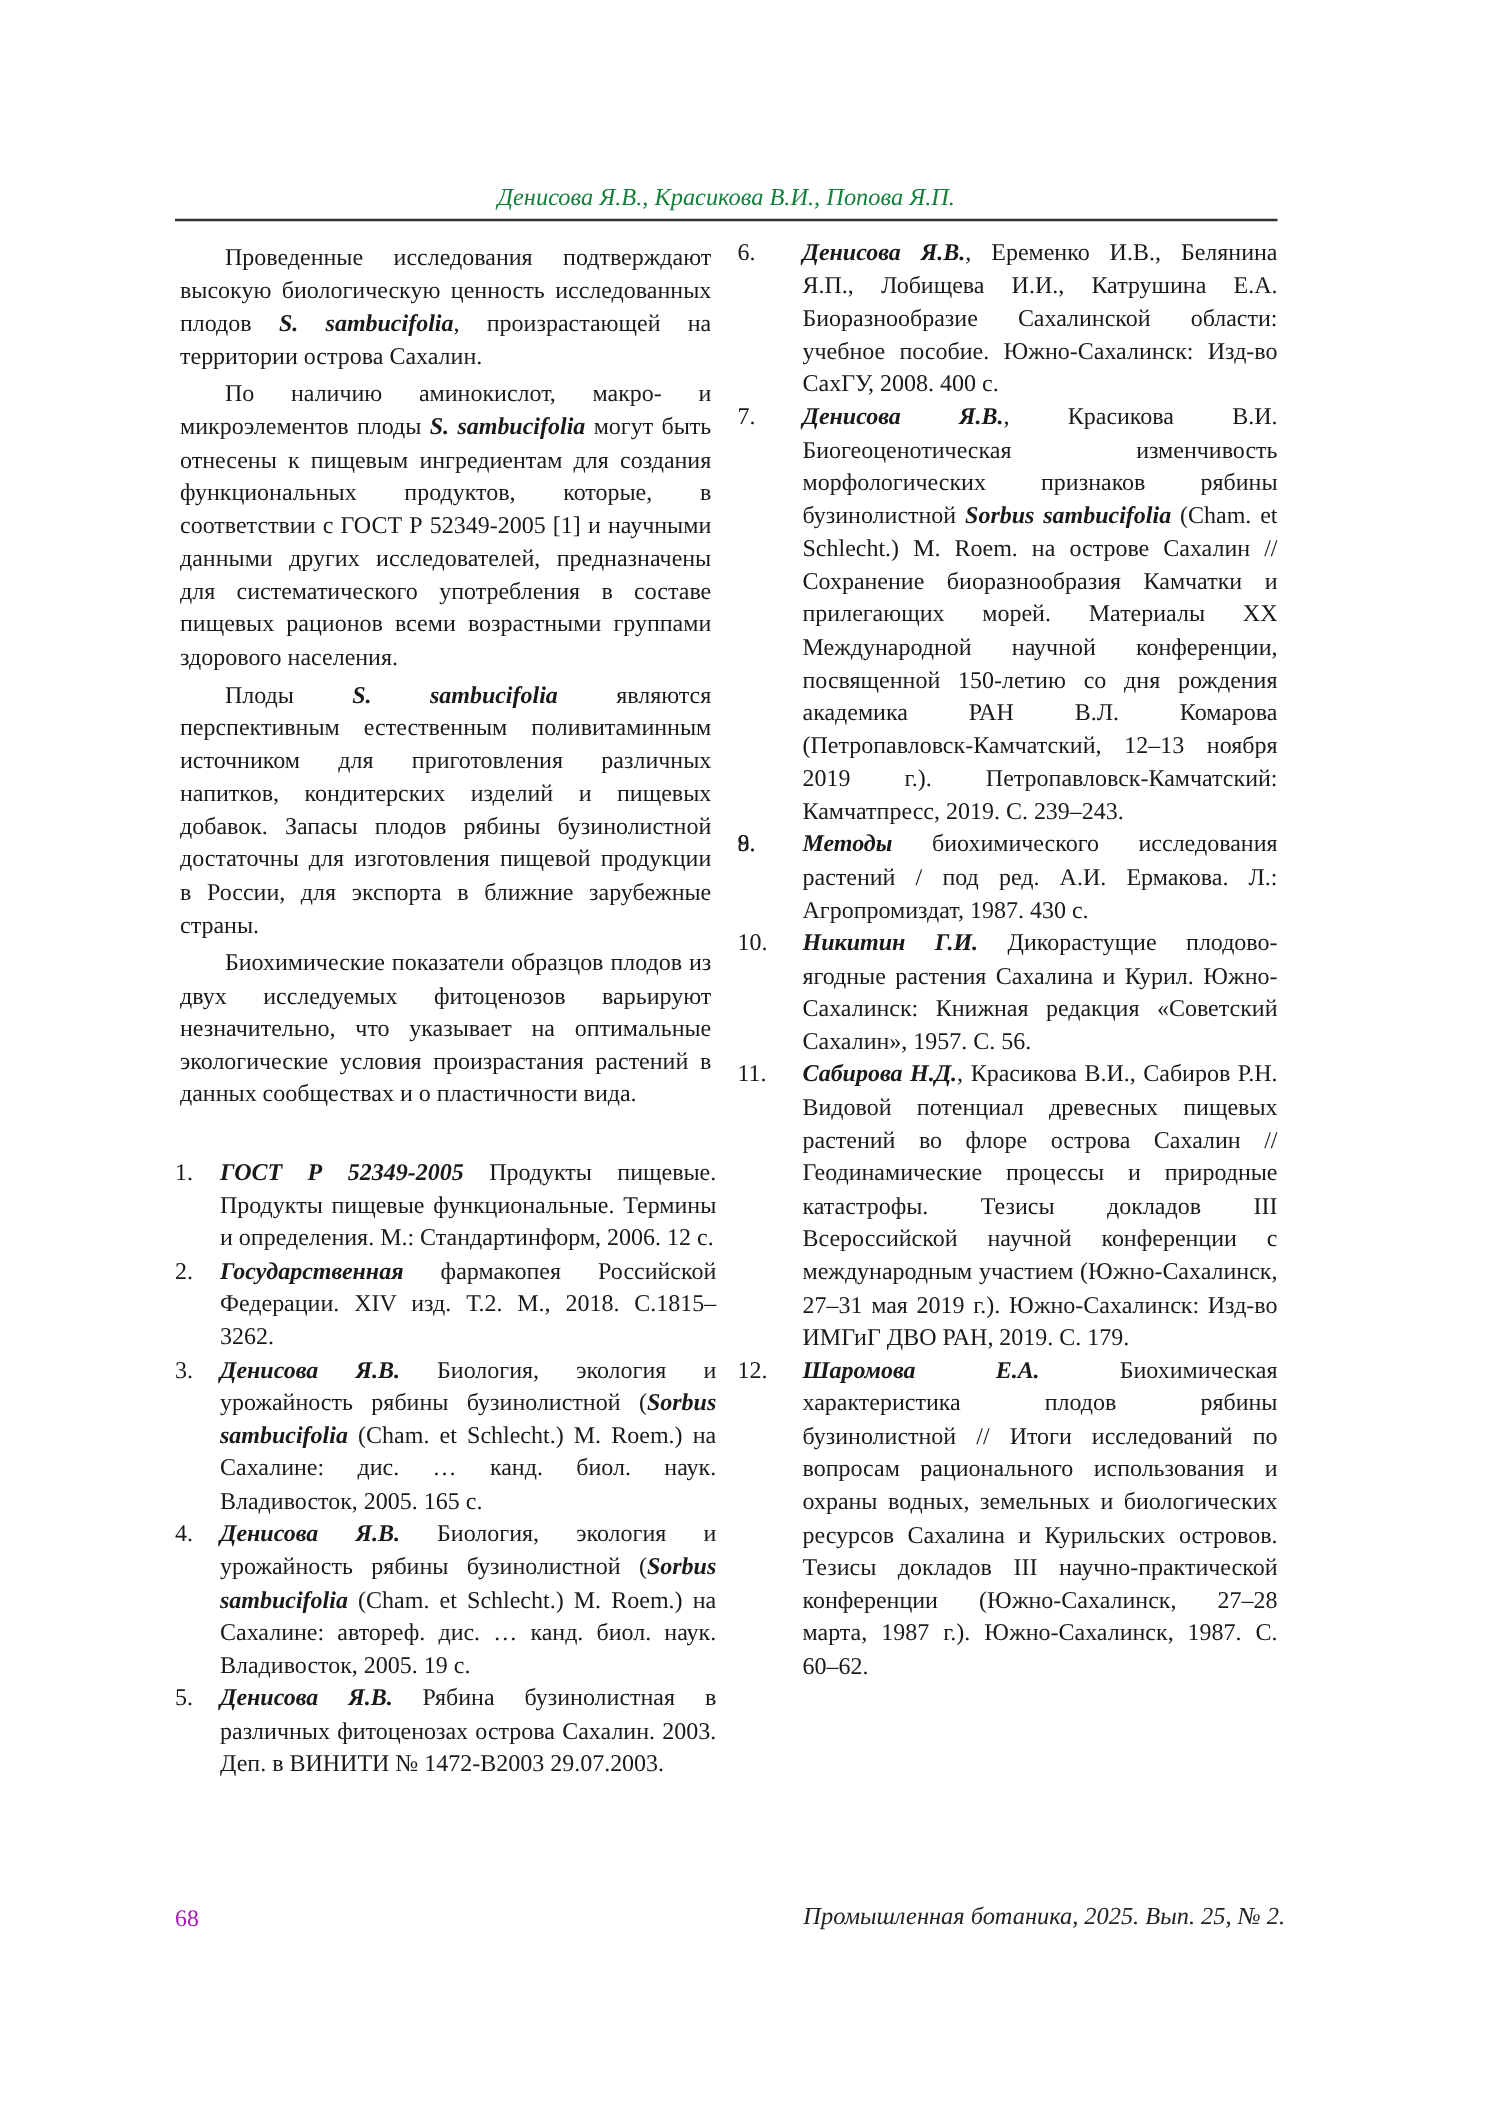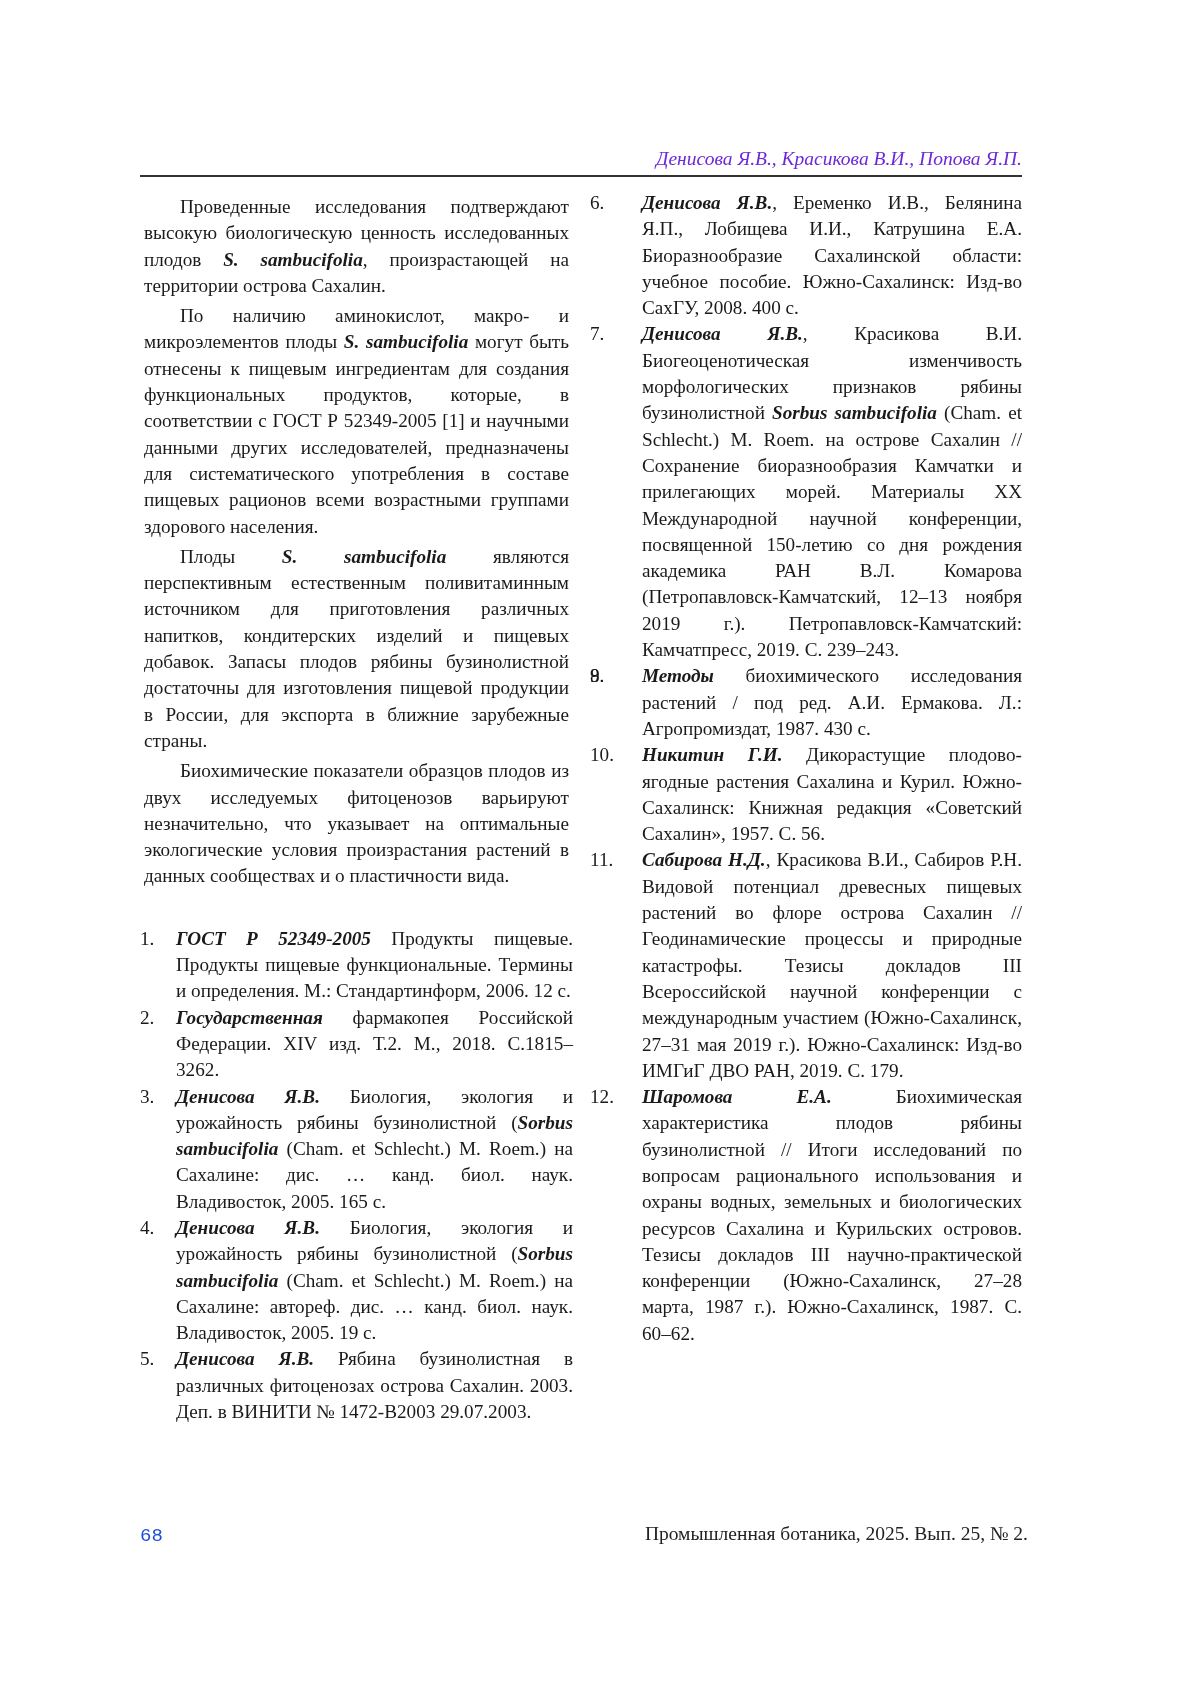--- a/index.html
+++ b/index.html
@@ -1,36 +1,36 @@
 <!DOCTYPE html>
 <html><head>
   <meta charset="utf-8">
   <style>
     html, body { margin: 0; padding: 0; background: #ffffff; }
     body { width: 1200px; height: 1697px; position: relative; overflow: hidden;
            font-family: "Liberation Serif", "DejaVu Serif", serif; color: #1a1a1a; }
-    .running-head { position: absolute; left: 140px; top: 147px; width: 882px; text-align: right;
-           font-style: italic; font-size: 19.5px; line-height: 24px; color: #6d28d9; }
+    .running-head { position: absolute; left: 140px; top: 147px; width: 882px; text-align: center;
+           font-style: italic; font-size: 19.5px; line-height: 24px; color: #15803d; }
     .head-rule { position: absolute; left: 140px; top: 175px; width: 882px; height: 0;
            border-top: 2px solid #333; }
     .col { position: absolute; top: 190px; font-size: 19.2px; line-height: 26.3px; }
     .col-left { left: 140px; width: 433px; }
     .col-right { left: 606px; width: 416px; }
     .heading { font-weight: bold; margin: 0 0 0 0; padding-left: 36px; line-height: 26.3px; }
     .para { margin: 4px; text-indent: 36px; text-align: justify; hyphens: manual; }
     .refs { list-style: none; margin: 0; padding: 0; }
     .ref { position: relative; padding-left: 36px; text-align: justify; margin: 0; }
     .ref .num { position: absolute; left: 0; top: 0; width: 32px; }
     .refs-left { margin-top: 36px; padding-left: 0; }
     .refs-right .ref { padding-left: 36px; }
     .refs-right .ref .num { left: -16px; width: 50px; }
     i, em { font-style: italic; font-weight: bold; }
-    .footer-page { position: absolute; left: 140px; top: 1525px; font-family: Liberation Mono, monospace;
-           font-size: 19px; color: #1d4ed8; }
-    .footer-journal { position: absolute; right: 172px; top: 1523px; font-size: 19.5px; color: #222; }
+    .footer-page { position: absolute; left: 140px; top: 1525px; font-family: Liberation Serif, serif;
+           font-size: 19px; color: #a21caf; }
+    .footer-journal { position: absolute; right: 172px; top: 1523px; font-style: italic; font-size: 19.5px; color: #222; }
   </style>
 </head>
 <body>
 
 <div class="running-head">Денисова Я.В., Красикова В.И., Попова Я.П.</div>
 <div class="head-rule"></div>
 
 <div class="col col-left">
   <div id="conclusions-body">
     <p class="para"><span>Проведенные исследования подтверждают высокую биологическую ценность исследованных плодов </span><i>S. sambucifolia</i><span>, произрастающей на территории острова Сахалин.</span></p>

